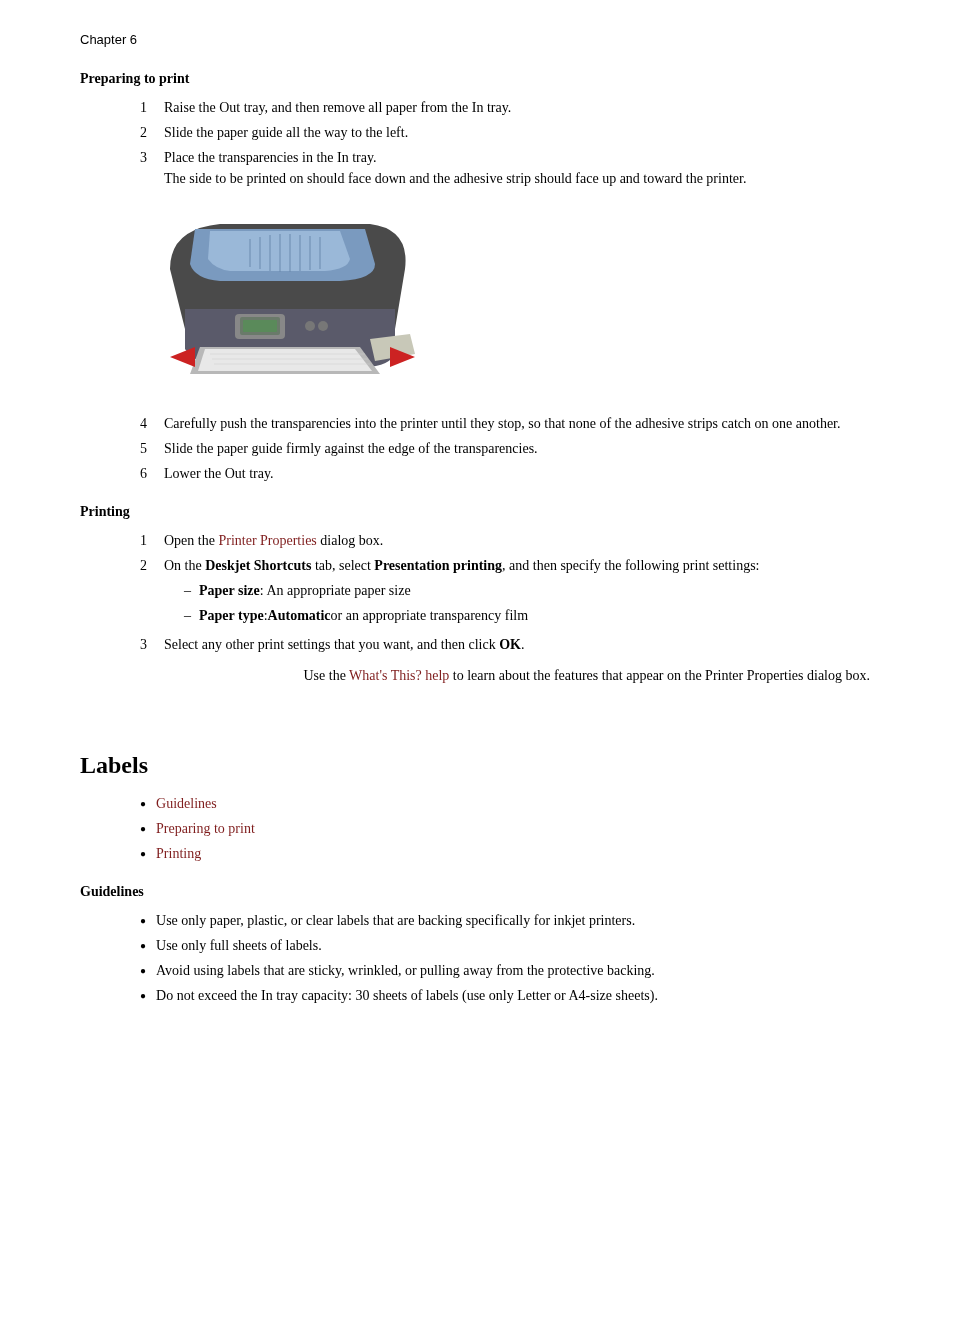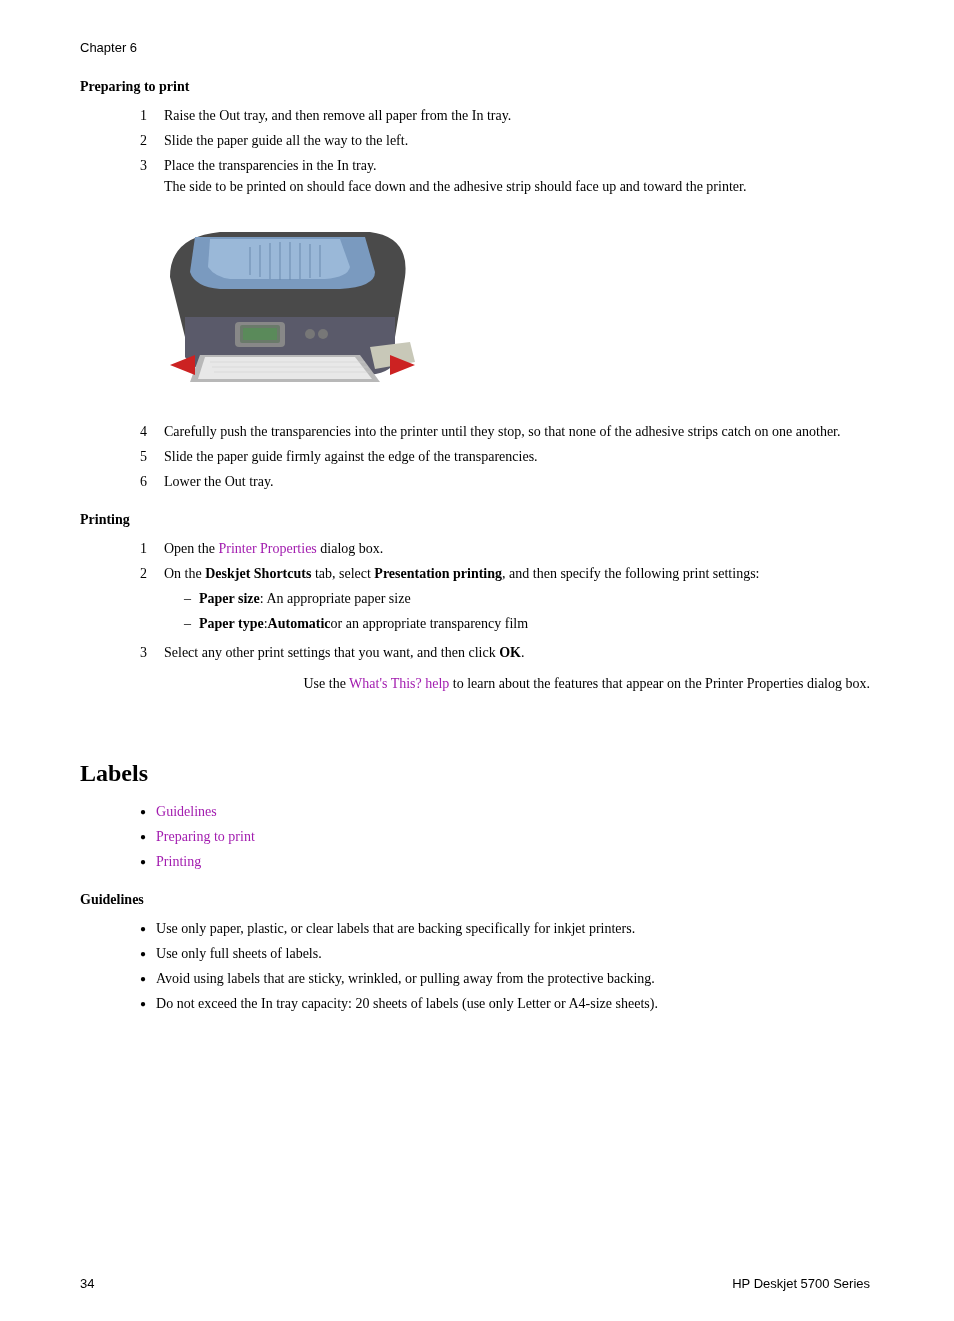--- a/index.html
+++ b/index.html
@@ -14,21 +14,21 @@
       color: #000;
       background: #fff;
       width: 954px;
       min-height: 1321px;
       position: relative;
     }
 
     .page {
       width: 950px;
       min-height: 1321px;
-      padding: 40px 80px 60px 80px;
+      padding: 32px 80px 60px 80px;
       position: relative;
     }
 
     .chapter-label {
       font-size: 13px;
       color: #000;
       margin-bottom: 24px;
     }
 
     .section-heading {
@@ -97,21 +97,21 @@
     .printer-image-container {
       margin: 20px 0 20px 60px;
     }
 
     .printer-svg {
       width: 280px;
       height: 180px;
     }
 
     .link-text {
-      color: #a21caf;
+      color: #7f1d1d;
       text-decoration: none;
     }
 
     .bullet-list {
       list-style: none;
       margin-left: 60px;
       margin-bottom: 12px;
     }
 
     .bullet-list li {
@@ -306,23 +306,19 @@
       <li>
         <span>Use only paper, plastic, or clear labels that are backing specifically for inkjet printers.</span>
       </li>
       <li>
         <span>Use only full sheets of labels.</span>
       </li>
       <li>
         <span>Avoid using labels that are sticky, wrinkled, or pulling away from the protective backing.</span>
       </li>
       <li>
-        <span>Do not exceed the In tray capacity: 20 sheets of labels (use only Letter or A4-size sheets).</span>
+        <span>Do not exceed the In tray capacity: 30 sheets of labels (use only Letter or A4-size sheets).</span>
       </li>
     </ul>
   </div>
 
-  <div class="footer">
-    <span>34</span>
-    <span>HP Deskjet 5700 Series</span>
-  </div>
 
 </div>
 
 </body></html>

